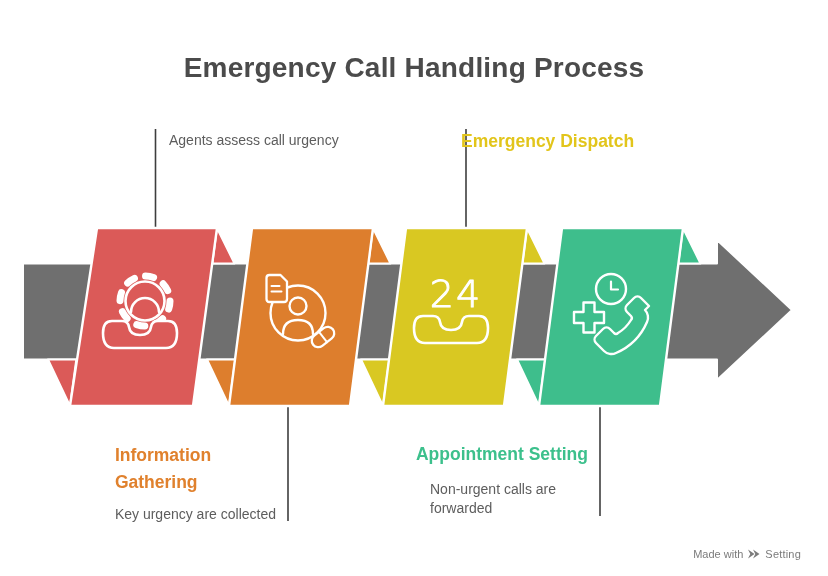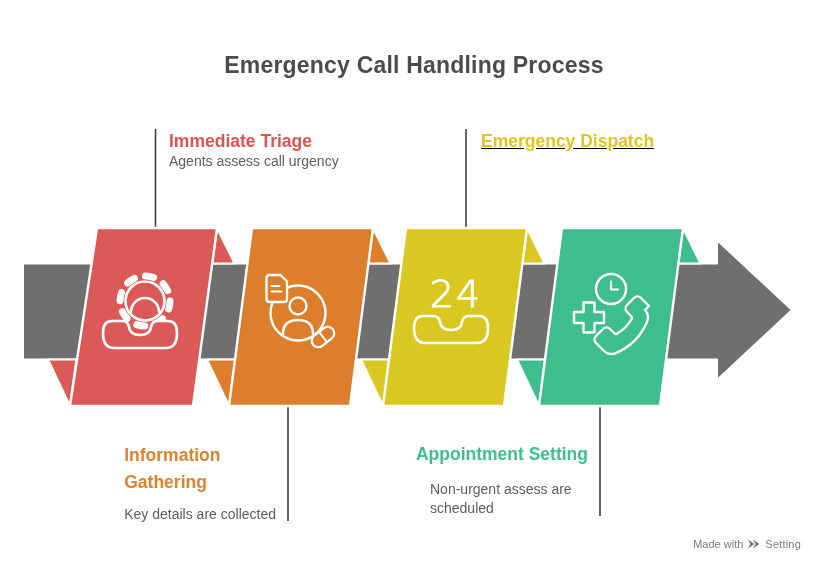--- a/index.html
+++ b/index.html
@@ -3,38 +3,38 @@
 <meta charset="utf-8">
 <style>
   html,body{margin:0;padding:0;background:#fff;}
   .canvas{
     position:relative;width:828px;height:576px;background:#ffffff;overflow:hidden;
     font-family:"Liberation Sans",sans-serif;
   }
   .canvas svg.scene{position:absolute;left:0;top:0;}
   .page-title{
     position:absolute;left:0;right:0;top:52px;text-align:center;
-    font-size:23px;font-weight:bold;color:#4b4b4b;letter-spacing:.2px;
+    font-size:28px;font-weight:bold;color:#4b4b4b;letter-spacing:.2px;
   }
   .step-block{position:absolute;}
   .step-heading{font-size:17.5px;font-weight:bold;line-height:1.2;}
   .step-desc{font-size:14px;color:#5d5d5d;line-height:1.35;}
   .blk-triage{left:169px;top:131px;text-align:left;}
   .blk-triage .step-heading{color:#e05252;}
-  .blk-dispatch{left:481px;top:131px;text-align:center;text-decoration:underline;}
+  .blk-dispatch{left:461px;top:131px;text-align:center;}
   .blk-dispatch .step-heading{color:#e2c51b;}
   .blk-triage .step-desc,.blk-dispatch .step-desc{white-space:nowrap;}
   .blk-info{right:552px;top:442px;text-align:left;}
   .blk-info .step-heading{color:#e0812d;max-width:125px;line-height:1.55;}
   .blk-info .step-desc{margin-top:9px;white-space:nowrap;}
   .blk-appointment{right:240px;top:444px;text-align:left;}
   .blk-appointment .step-heading{color:#3cc08c;white-space:nowrap;}
   .blk-appointment .step-desc{margin-top:15px;max-width:158px;margin-left:auto;}
   .footer{
-    position:absolute;right:27px;bottom:26px;display:flex;align-items:center;gap:5px;
+    position:absolute;right:27px;bottom:16px;display:flex;align-items:center;gap:5px;
     font-size:11px;color:#7b7b7b;
   }
   .footer .brand{letter-spacing:.2px;}
 </style>
 </head>
 <body>
 
 <div class="canvas">
 
   <svg class="scene" width="828" height="576" viewBox="0 0 828 576">
@@ -100,36 +100,35 @@
         <g transform="translate(5,-6)">
           <path d="M644,312 l-8,-8 a5,5 0 0 0 -7,0 l-7,7 a5,5 0 0 0 0,7 l4,4 a3,3 0 0 1 0,4 c-3,5 -8,10 -13,13 a3,3 0 0 1 -4,0 l-4,-4 a5,5 0 0 0 -7,0 l-7,7 a5,5 0 0 0 0,7 l8,8 c3,3 8,4 12,2 c14,-6 25,-17 31,-31 c2,-4 1,-9 -2,-12 z" stroke-width="2.4" fill="#3ebe8c"></path>
         </g>
       </g>
     </g>
   </svg>
 
   <div class="page-title">Emergency Call Handling Process</div>
 
   <div class="step-block blk-triage">
-    <div class="step-heading">Immediate Triage</div>
     <div class="step-desc">Agents assess call urgency</div>
   </div>
 
   <div class="step-block blk-dispatch">
     <div class="step-heading">Emergency Dispatch</div>
   </div>
 
   <div class="step-block blk-info">
     <div class="step-heading">Information Gathering</div>
-    <div class="step-desc">Key details are collected</div>
+    <div class="step-desc">Key urgency are collected</div>
   </div>
 
   <div class="step-block blk-appointment">
     <div class="step-heading">Appointment Setting</div>
-    <div class="step-desc">Non-urgent assess are scheduled</div>
+    <div class="step-desc">Non-urgent calls are forwarded</div>
   </div>
 
   <div class="footer">
     <span>Made with</span>
     <svg width="12" height="10" viewBox="0 0 12 10">
       <polygon points="0,0.5 6.5,5 0,9.5 2.3,5" fill="#7b7b7b"></polygon>
       <polygon points="5,0.5 11.5,5 5,9.5 7.3,5" fill="#7b7b7b"></polygon>
     </svg>
     <span class="brand">Setting</span>
   </div>

